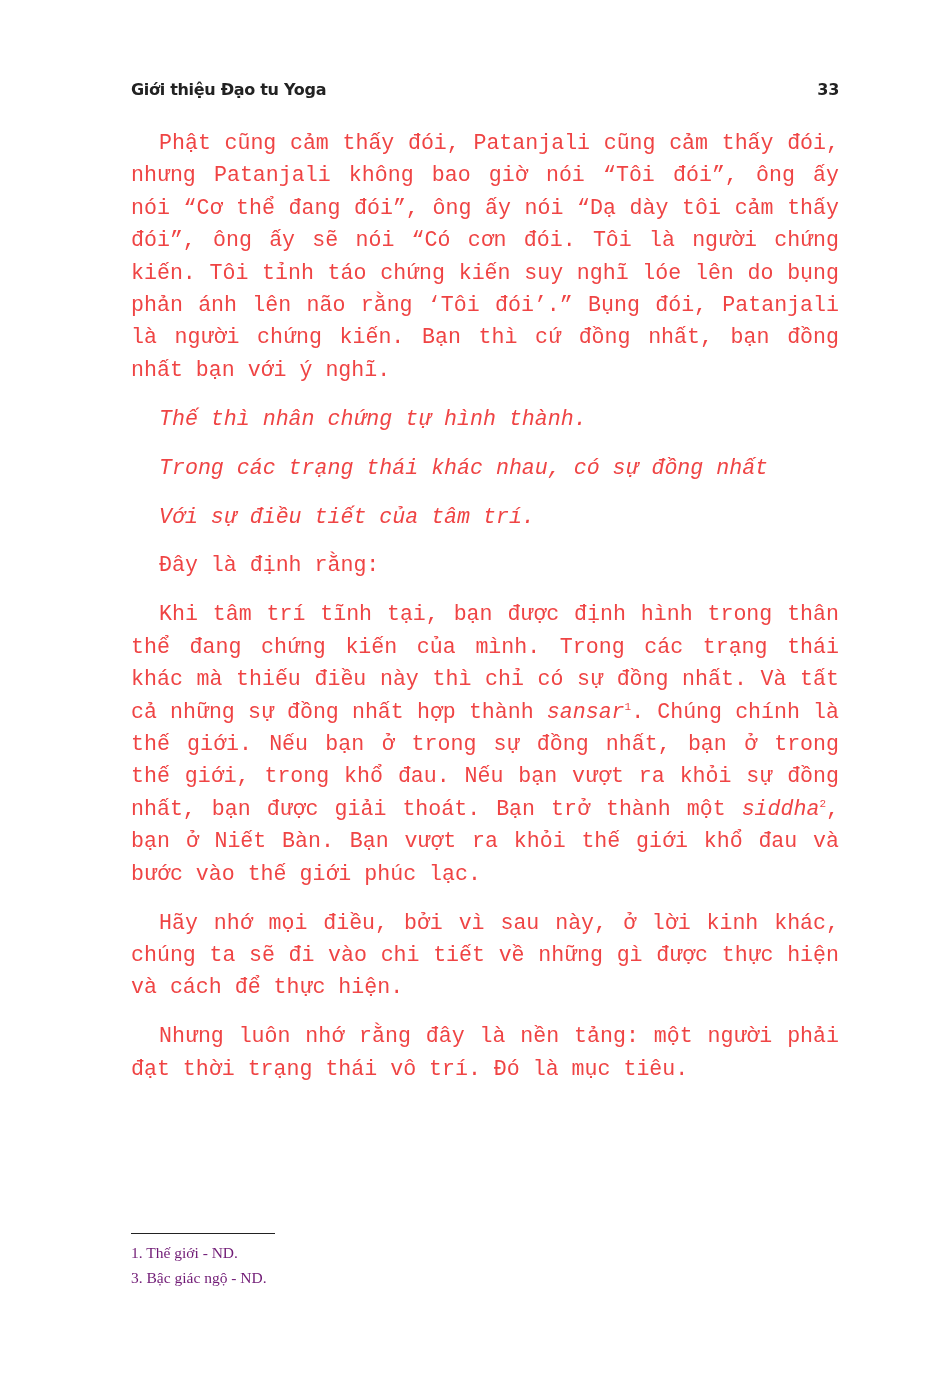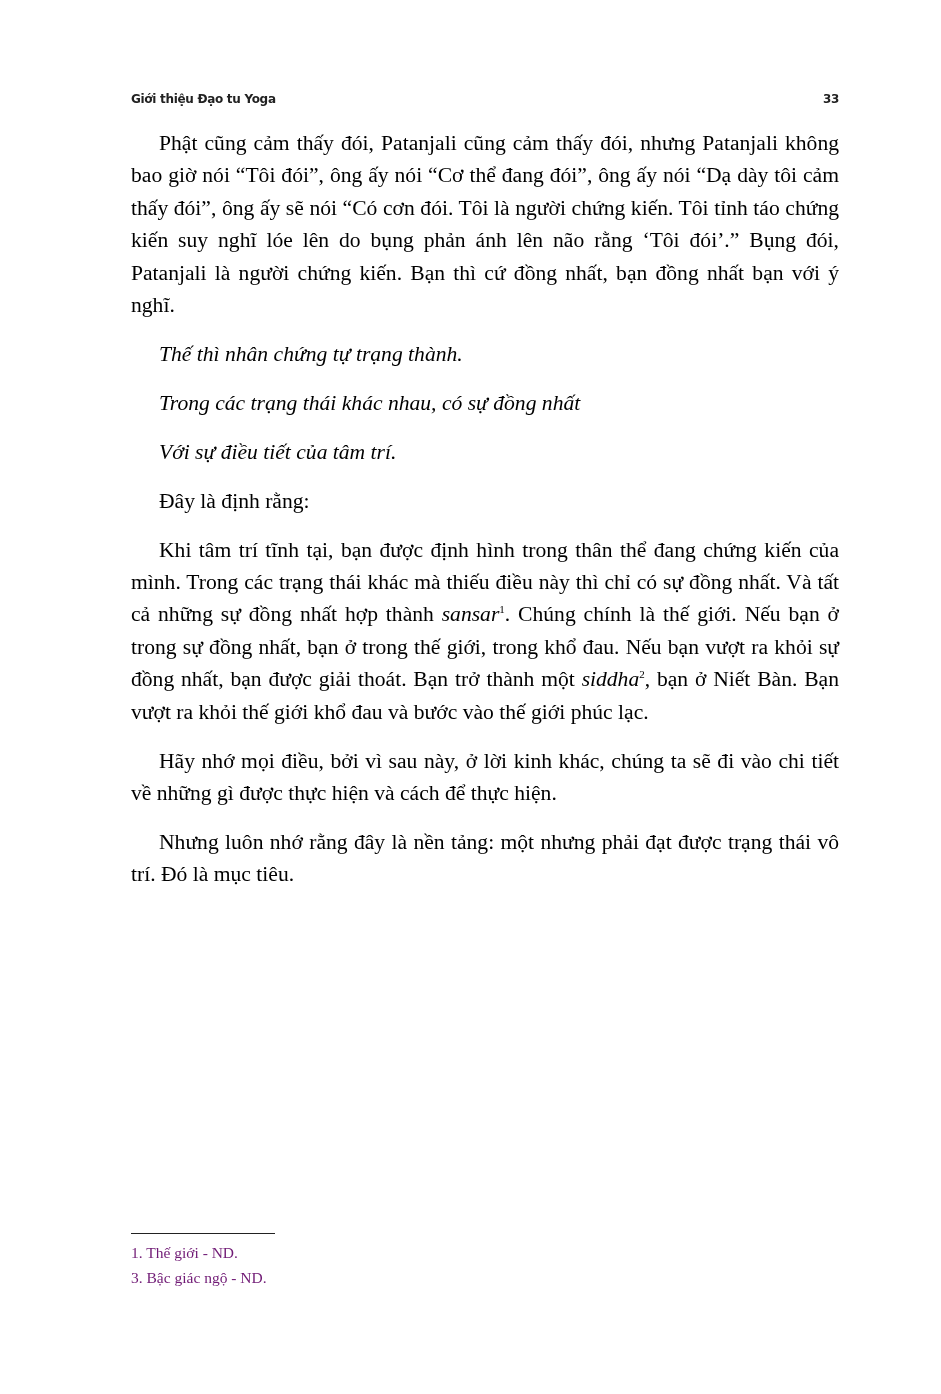--- a/index.html
+++ b/index.html
@@ -1,27 +1,27 @@
 <!DOCTYPE html>
 <html><head>
 <meta charset="utf-8">
 <style>
   html, body { margin: 0; padding: 0; background: #ffffff; }
   body { width: 941px; height: 1394px; position: relative; overflow: hidden; color: #1e1e1e; }
   .page { position: absolute; left: 0; top: 0; width: 941px; height: 1394px; }
   .running-head {
     position: absolute; left: 131px; top: 80px; width: 708px; height: 26px;
-    font-family: "DejaVu Sans", sans-serif; font-weight: bold; font-size: 12px;
-    display: flex; justify-content: space-between; align-items: flex-end; color: #222;
+    font-family: "DejaVu Sans", sans-serif; font-weight: bold; font-size: 16px;
+    display: flex; justify-content: space-between; align-items: flex-start; color: #222;
     letter-spacing: -0.3px;
   }
   .body-text {
     position: absolute; left: 131px; top: 127px; width: 708px;
-    font-family: Liberation Serif, serif; font-size: 21.6px; line-height: 32.4px;
-    color: #000000; text-align: justify;
+    font-family: Liberation Mono, monospace; font-size: 21.6px; line-height: 32.4px;
+    color: #ef4444; text-align: justify;
   }
   .para { margin: 0 0 16.5px 0; text-indent: 28px; }
   .para.italic { font-style: italic; }
   sup { font-size: 11px; line-height: 0; vertical-align: super; }
   .footnote-rule {
     position: absolute; left: 131px; top: 1233px; width: 144px; height: 0;
     border-top: 1px solid #222;
   }
   .footnotes {
     position: absolute; left: 131px; top: 1240px;
@@ -34,27 +34,27 @@
 
 <div class="page">
 
   <div class="running-head">
     <span>Giới thiệu Đạo tu Yoga</span>
     <span>33</span>
   </div>
 
   <div class="body-text">
     <p class="para">Phật cũng cảm thấy đói, Patanjali cũng cảm thấy đói, nhưng Patanjali không bao giờ nói “Tôi đói”, ông ấy nói “Cơ thể đang đói”, ông ấy nói “Dạ dày tôi cảm thấy đói”, ông ấy sẽ nói “Có cơn đói. Tôi là người chứng kiến. Tôi tỉnh táo chứng kiến suy nghĩ lóe lên do bụng phản ánh lên não rằng ‘Tôi đói’.” Bụng đói, Patanjali là người chứng kiến. Bạn thì cứ đồng nhất, bạn đồng nhất bạn với ý nghĩ.</p>
-    <p class="para italic">Thế thì nhân chứng tự trạng thành.</p>
+    <p class="para italic">Thế thì nhân chứng tự hình thành.</p>
     <p class="para italic">Trong các trạng thái khác nhau, có sự đồng nhất</p>
     <p class="para italic">Với sự điều tiết của tâm trí.</p>
     <p class="para">Đây là định rằng:</p>
     <p class="para"><span>Khi tâm trí tĩnh tại, bạn được định hình trong thân thể đang chứng kiến của mình. Trong các trạng thái khác mà thiếu điều này thì chỉ có sự đồng nhất. Và tất cả những sự đồng nhất hợp thành </span><i>sansar</i><sup>1</sup><span>. Chúng chính là thế giới. Nếu bạn ở trong sự đồng nhất, bạn ở trong thế giới, trong khổ đau. Nếu bạn vượt ra khỏi sự đồng nhất, bạn được giải thoát. Bạn trở thành một </span><i>siddha</i><sup>2</sup><span>, bạn ở Niết Bàn. Bạn vượt ra khỏi thế giới khổ đau và bước vào thế giới phúc lạc.</span></p>
     <p class="para">Hãy nhớ mọi điều, bởi vì sau này, ở lời kinh khác, chúng ta sẽ đi vào chi tiết về những gì được thực hiện và cách để thực hiện.</p>
-    <p class="para">Nhưng luôn nhớ rằng đây là nền tảng: một nhưng phải đạt được trạng thái vô trí. Đó là mục tiêu.</p>
+    <p class="para">Nhưng luôn nhớ rằng đây là nền tảng: một người phải đạt thời trạng thái vô trí. Đó là mục tiêu.</p>
   </div>
 
   <div class="footnote-rule"></div>
   <div class="footnotes">
     <p class="footnote">1. Thế giới - ND.</p>
     <p class="footnote">3. Bậc giác ngộ - ND.</p>
   </div>
 
 </div>
 

